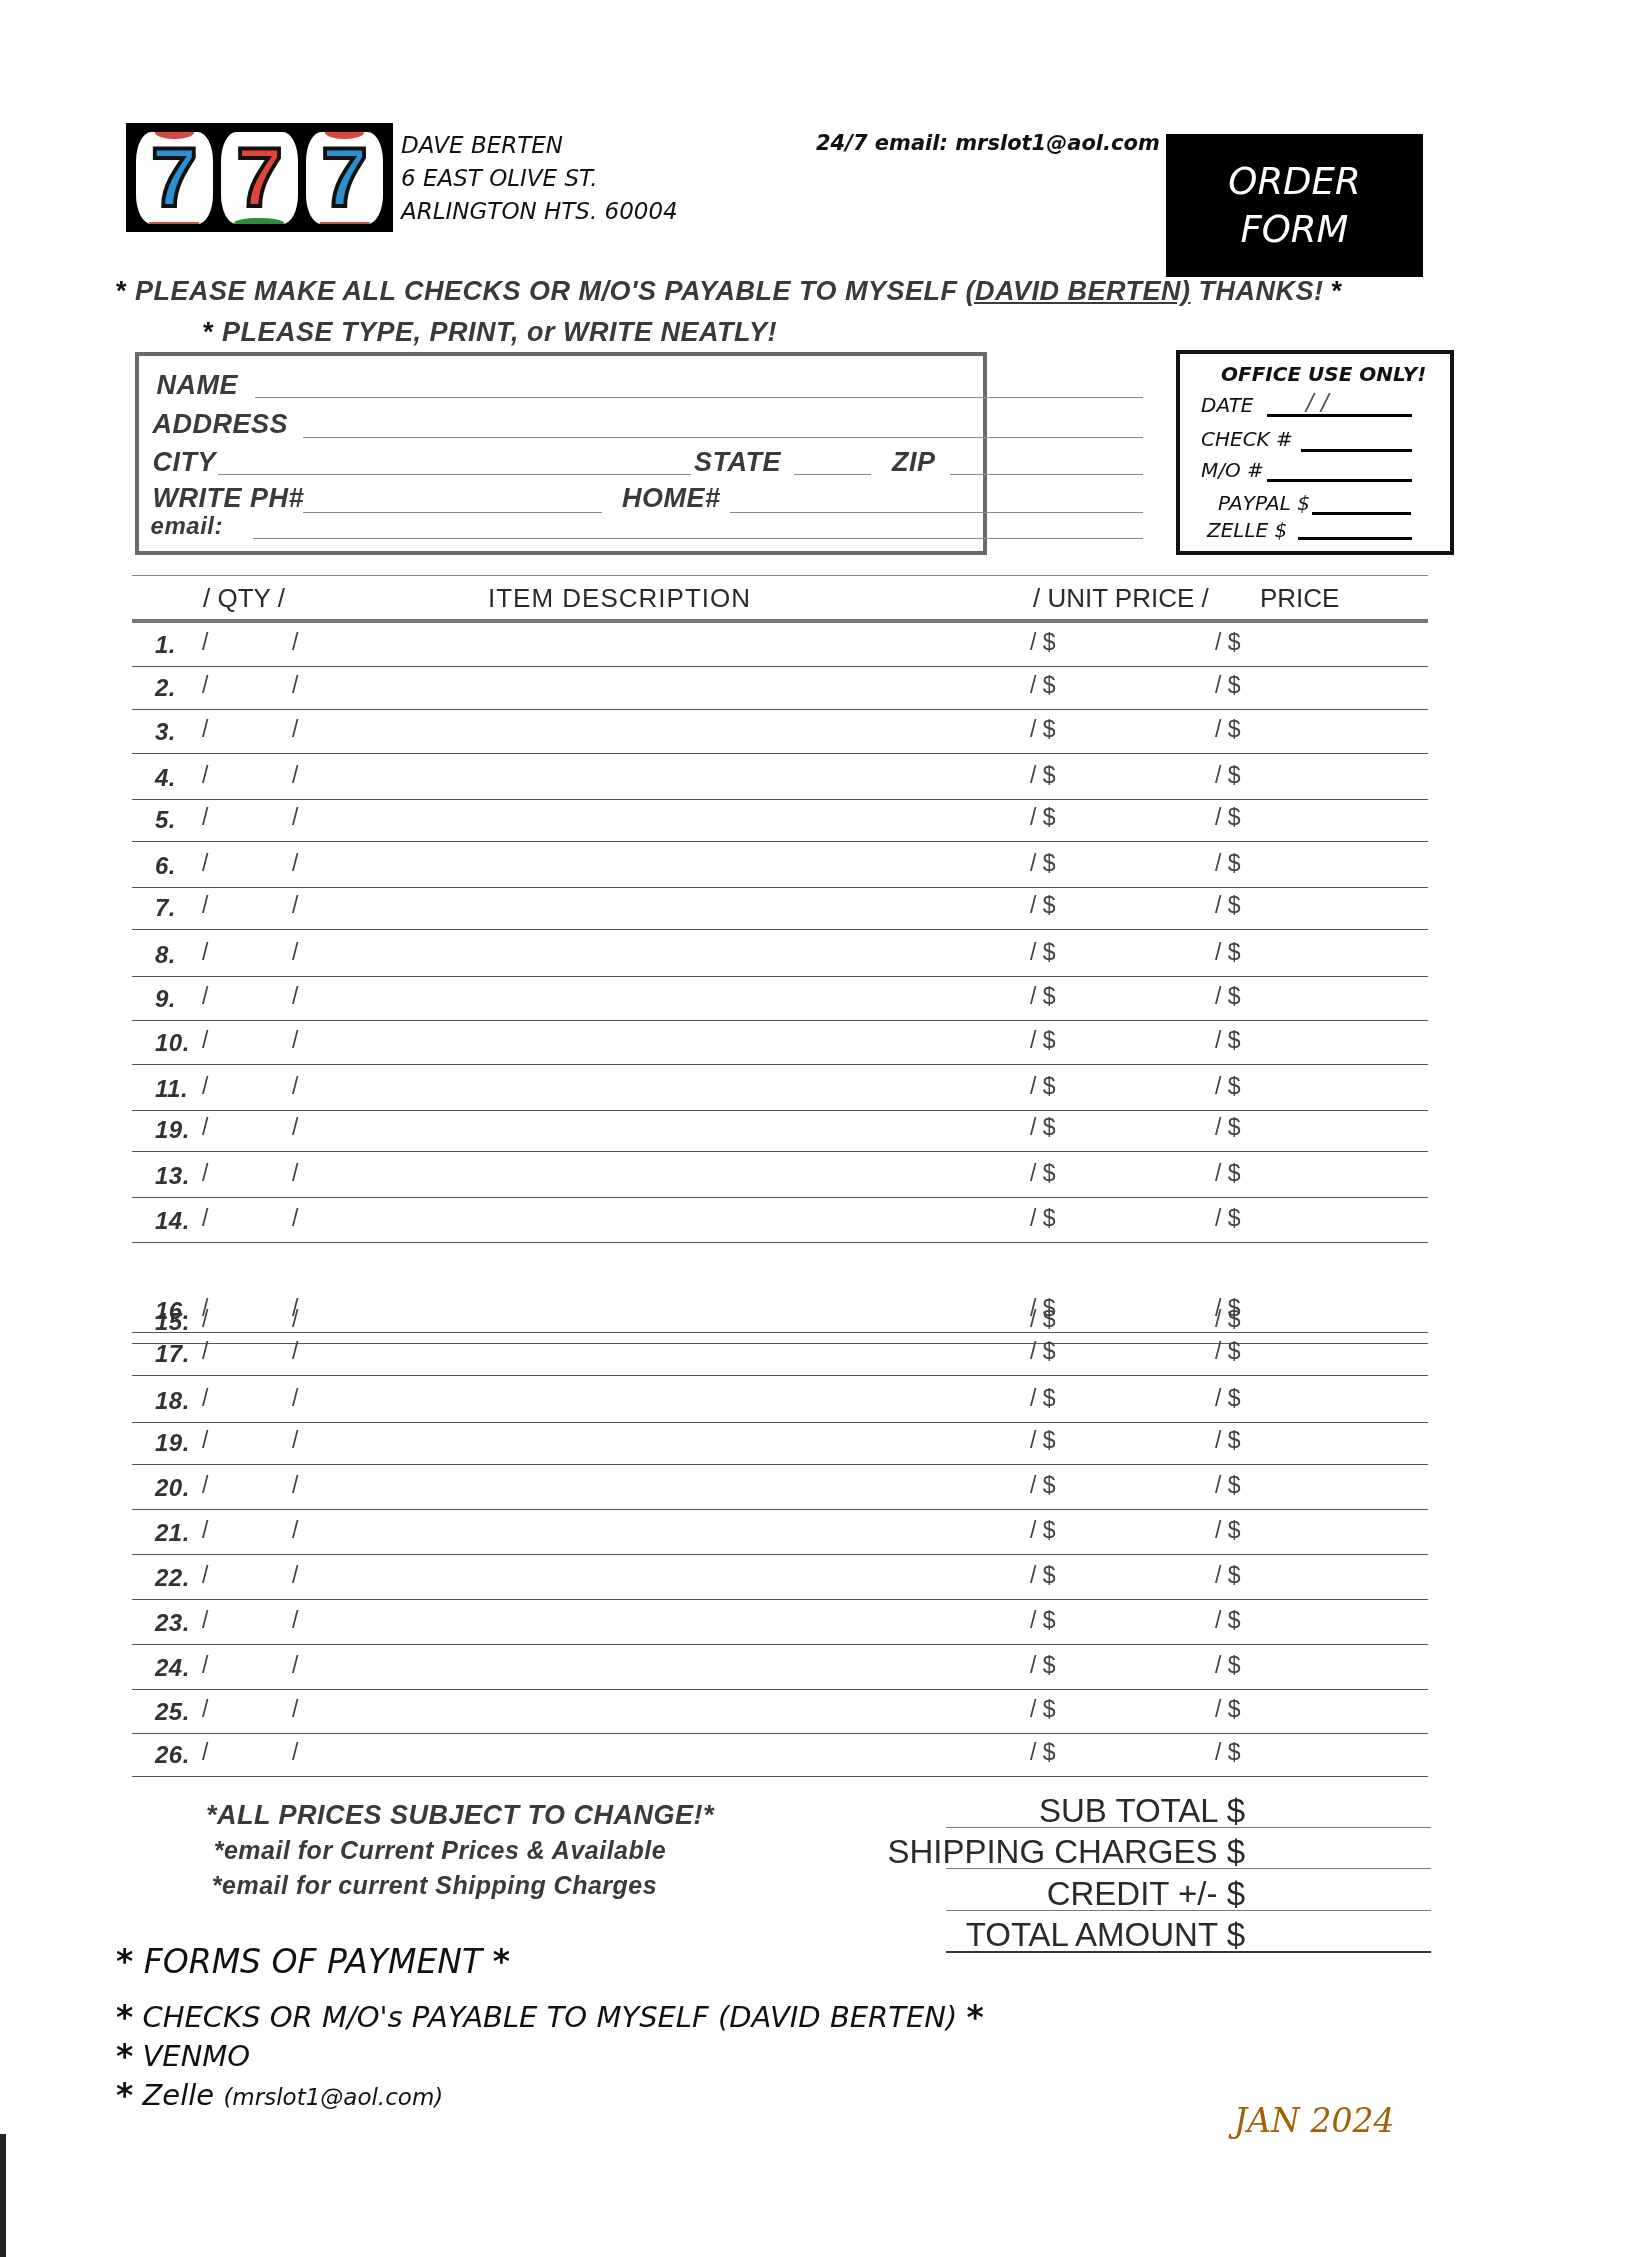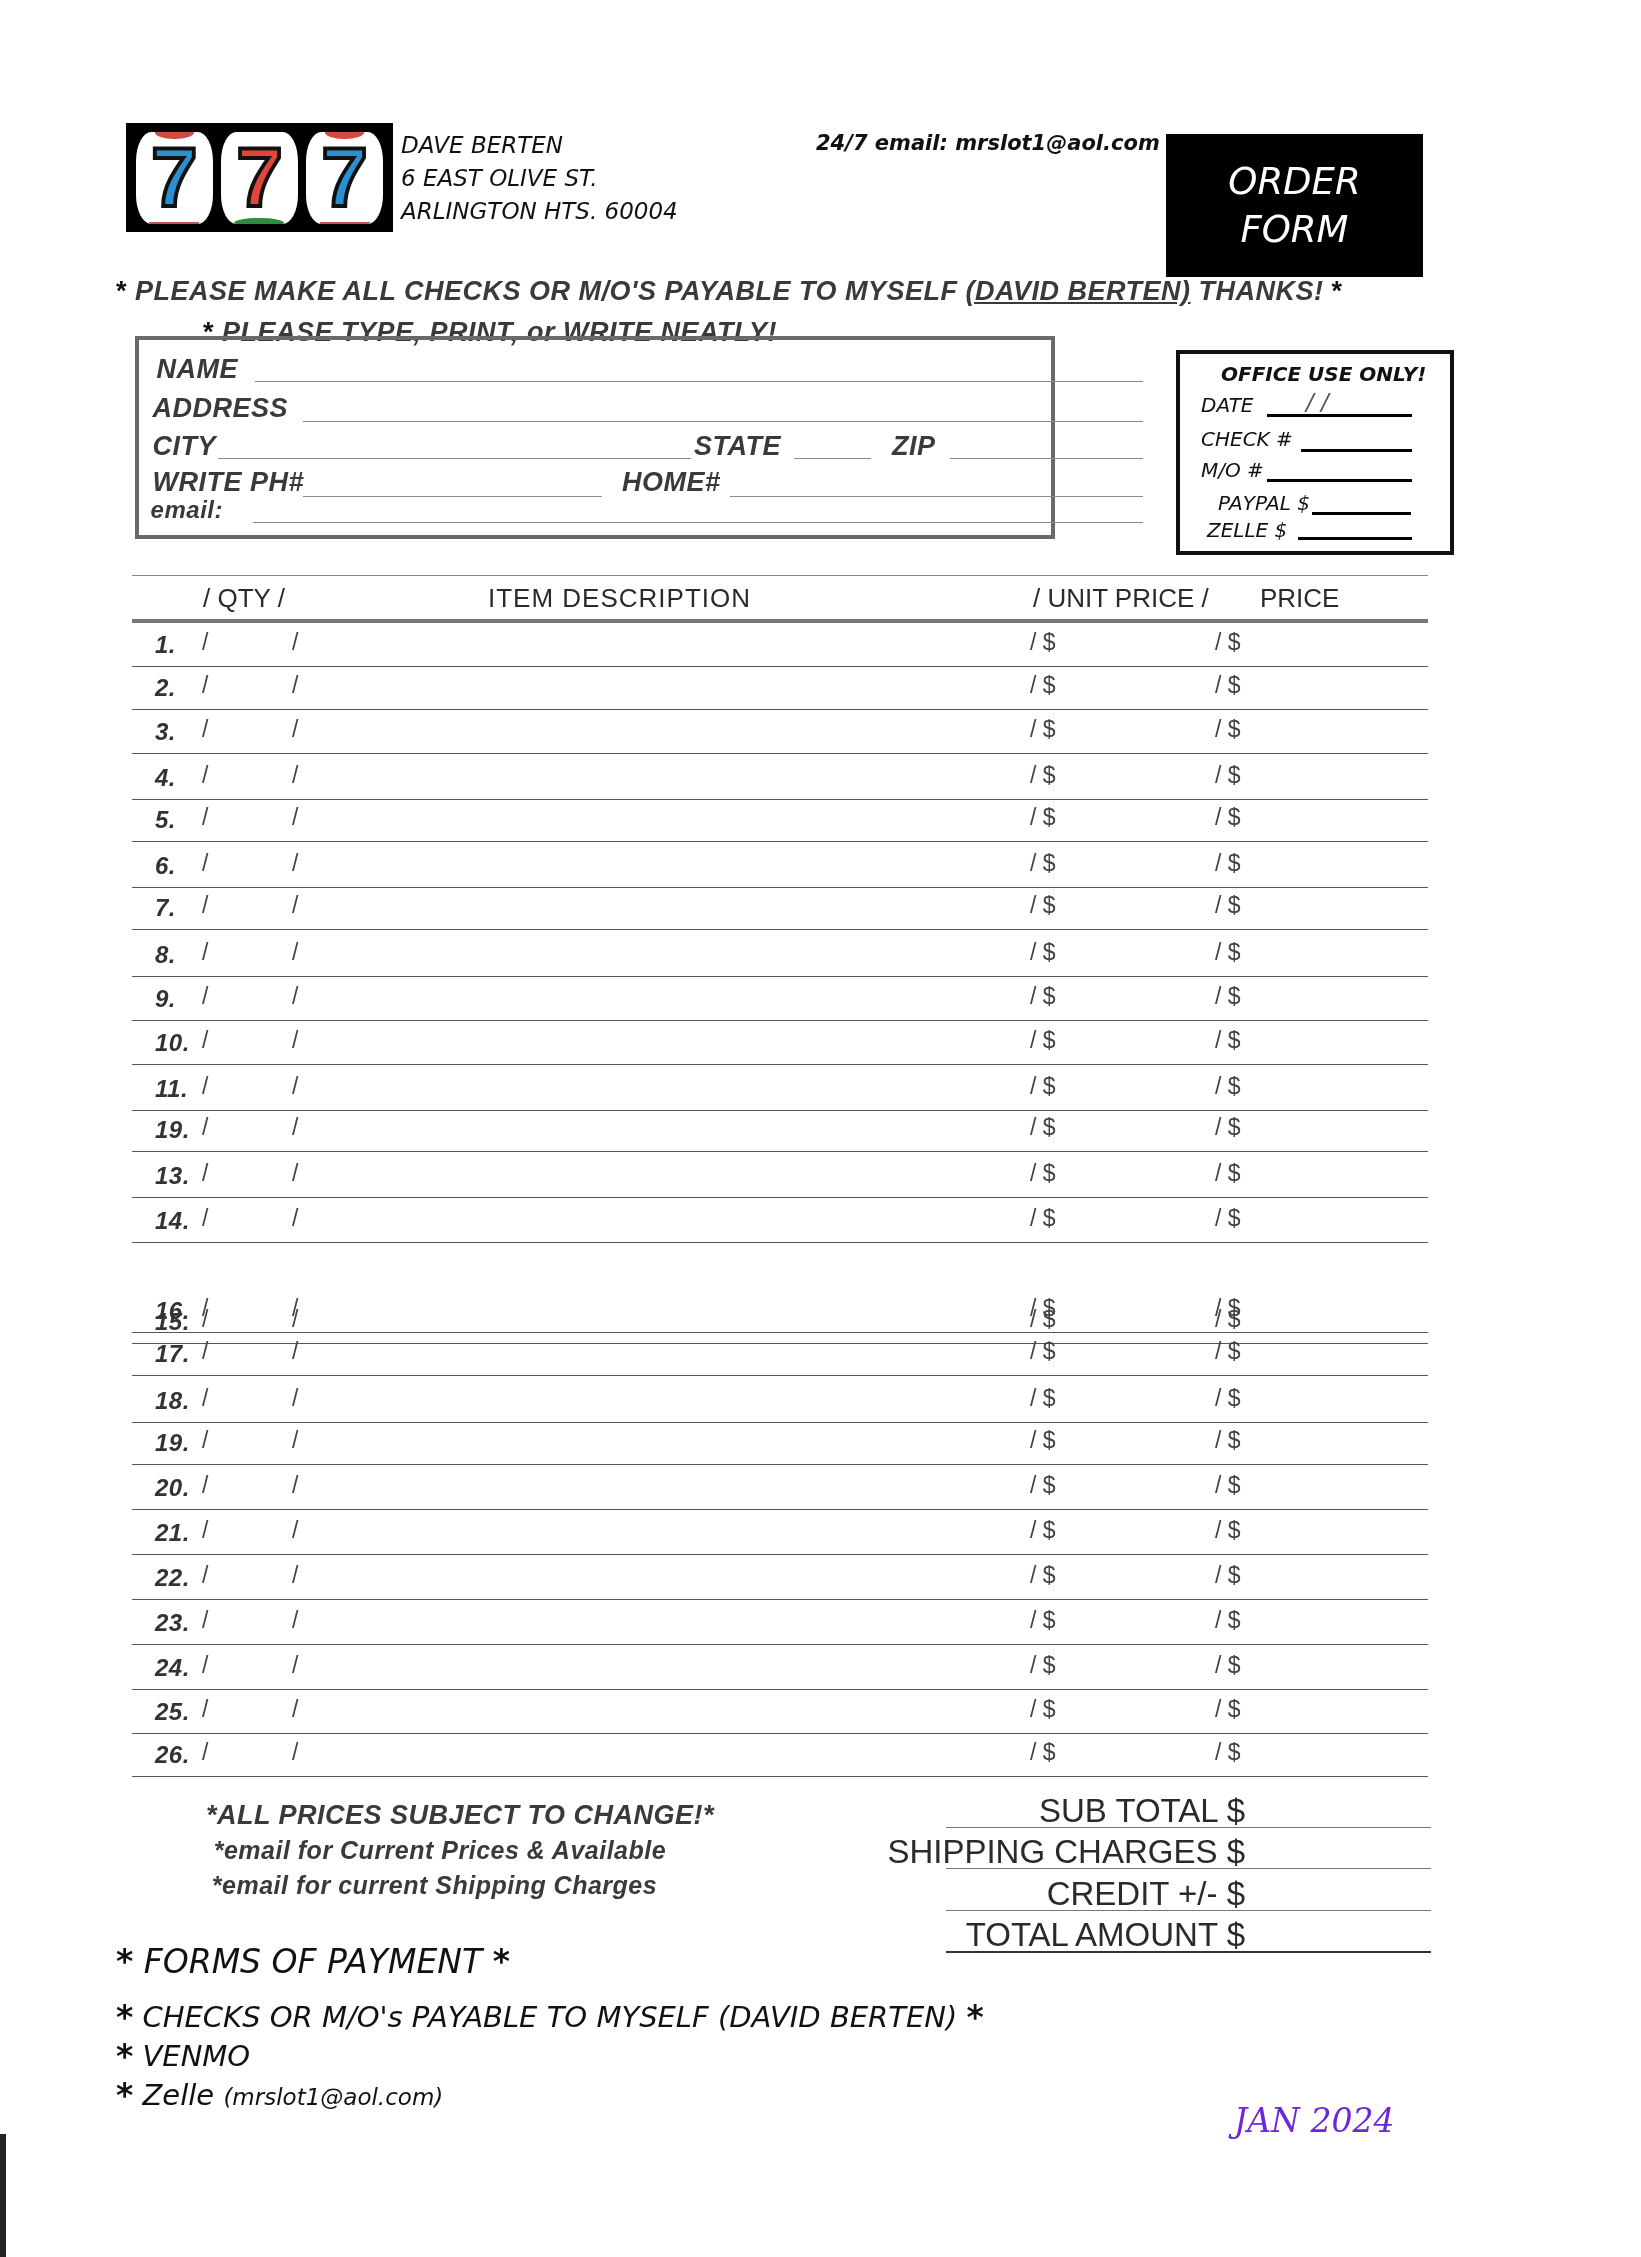--- a/index.html
+++ b/index.html
@@ -17,21 +17,21 @@
   #address { position:absolute; left:401px; top:129px; font-size:23px; line-height:33px; }
   #email-top { position:absolute; left:816px; top:131px; font-size:21px; font-weight:bold; }
   #order-box { position:absolute; left:1166px; top:134px; width:257px; height:143px; background:#000; color:#fff; display:flex; flex-direction:column; justify-content:center; align-items:center; font-size:37px; line-height:48px; }
 
   #notice1 { position:absolute; left:116px; top:276px; font-size:27px; white-space:nowrap; }
   #notice1 .u { text-decoration:underline; }
   #notice2 { position:absolute; left:203px; top:317px; font-size:27px; white-space:nowrap; }
   .star { color:#111; font-style:normal; font-weight:bold; }
 
   
-  #cust-box { position:absolute; left:135px; top:336px; width:920px; height:203px; border:4.8px solid #6a6a6a; box-sizing:border-box; }
+  #cust-box { position:absolute; left:135px; top:352px; width:852px; height:203px; border:4.8px solid #6a6a6a; box-sizing:border-box; }
   .cf { position:absolute; font-size:27px; }
   .uline { position:absolute; border-bottom:1.9px solid #8a8a8a; height:0; }
 
   
   #office-box { position:absolute; left:1176px; top:350px; width:278px; height:205px; border:4.8px solid #111; box-sizing:border-box; font-size:20px; }
   .of { position:absolute; }
   .oline { position:absolute; border-bottom:3.9px solid #000; height:0; }
 
   
   #table-top { position:absolute; left:132px; top:575px; width:1296px; border-top:1.9px solid #888; }
@@ -48,21 +48,21 @@
   .tot span { position:absolute; right:186px; top:5.8px; white-space:nowrap; }
   .tot .val { position:absolute; left:307px; width:174px; top:1.9px; height:35px; }
 
   #notes { position:absolute; left:206px; top:1798px; font-size:26px; line-height:35px; }
   #notes div:nth-child(n+2) { font-size:25px; }
 
   #payments { position:absolute; left:116px; top:1941px; }
   .pay { font-size:29px; line-height:39px; white-space:nowrap; }
   .pay .star { font-size:33px; vertical-align:top; }
 
-  #date-stamp { position:absolute; left:1234px; top:2101px; font-family:"DejaVu Serif", serif; font-style:italic; font-size:33px; color:#6d28d9; }
+  #date-stamp { position:absolute; left:1234px; top:2101px; font-family:"DejaVu Serif", serif; font-style:italic; font-size:33px; color:#a16207; }
   #scan-edge { position:absolute; left:0; top:2134px; width:5.8px; height:124px; background:#222; }
 </style>
 </head>
 <body>
 
 <div id="logo">
   <div class="reel">
       <span class="blip-top"></span>
       <span class="seven" style="color:#2b8fd0">7</span>
       <span class="blip-bot"></span>

